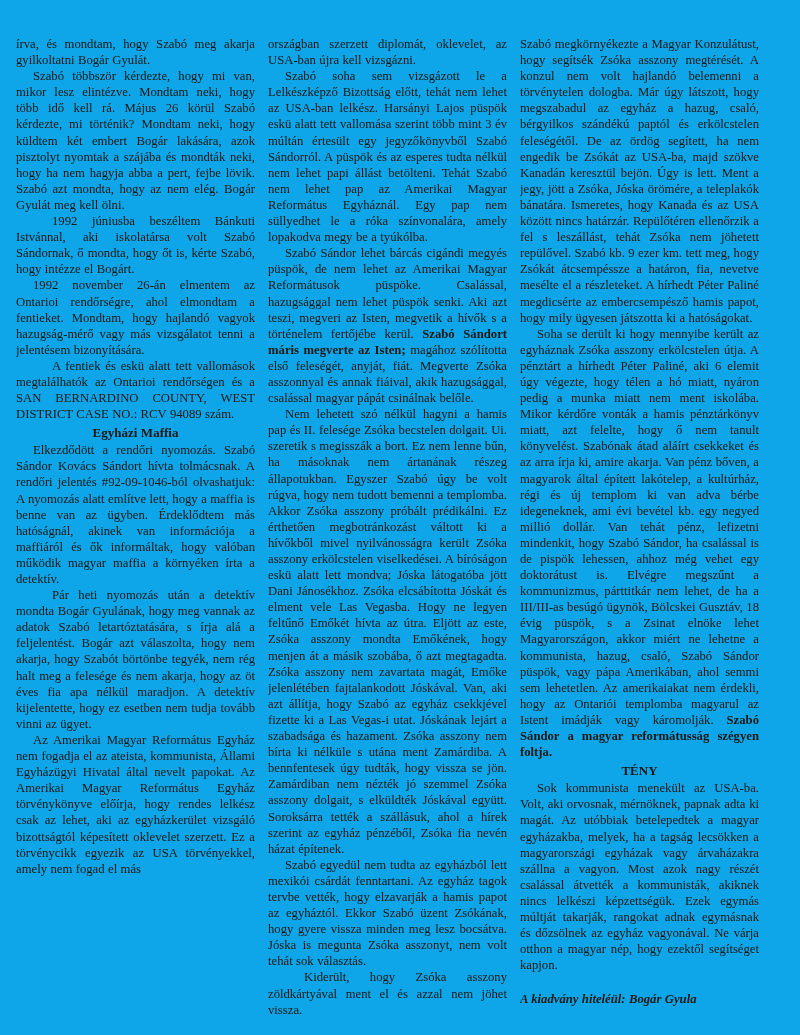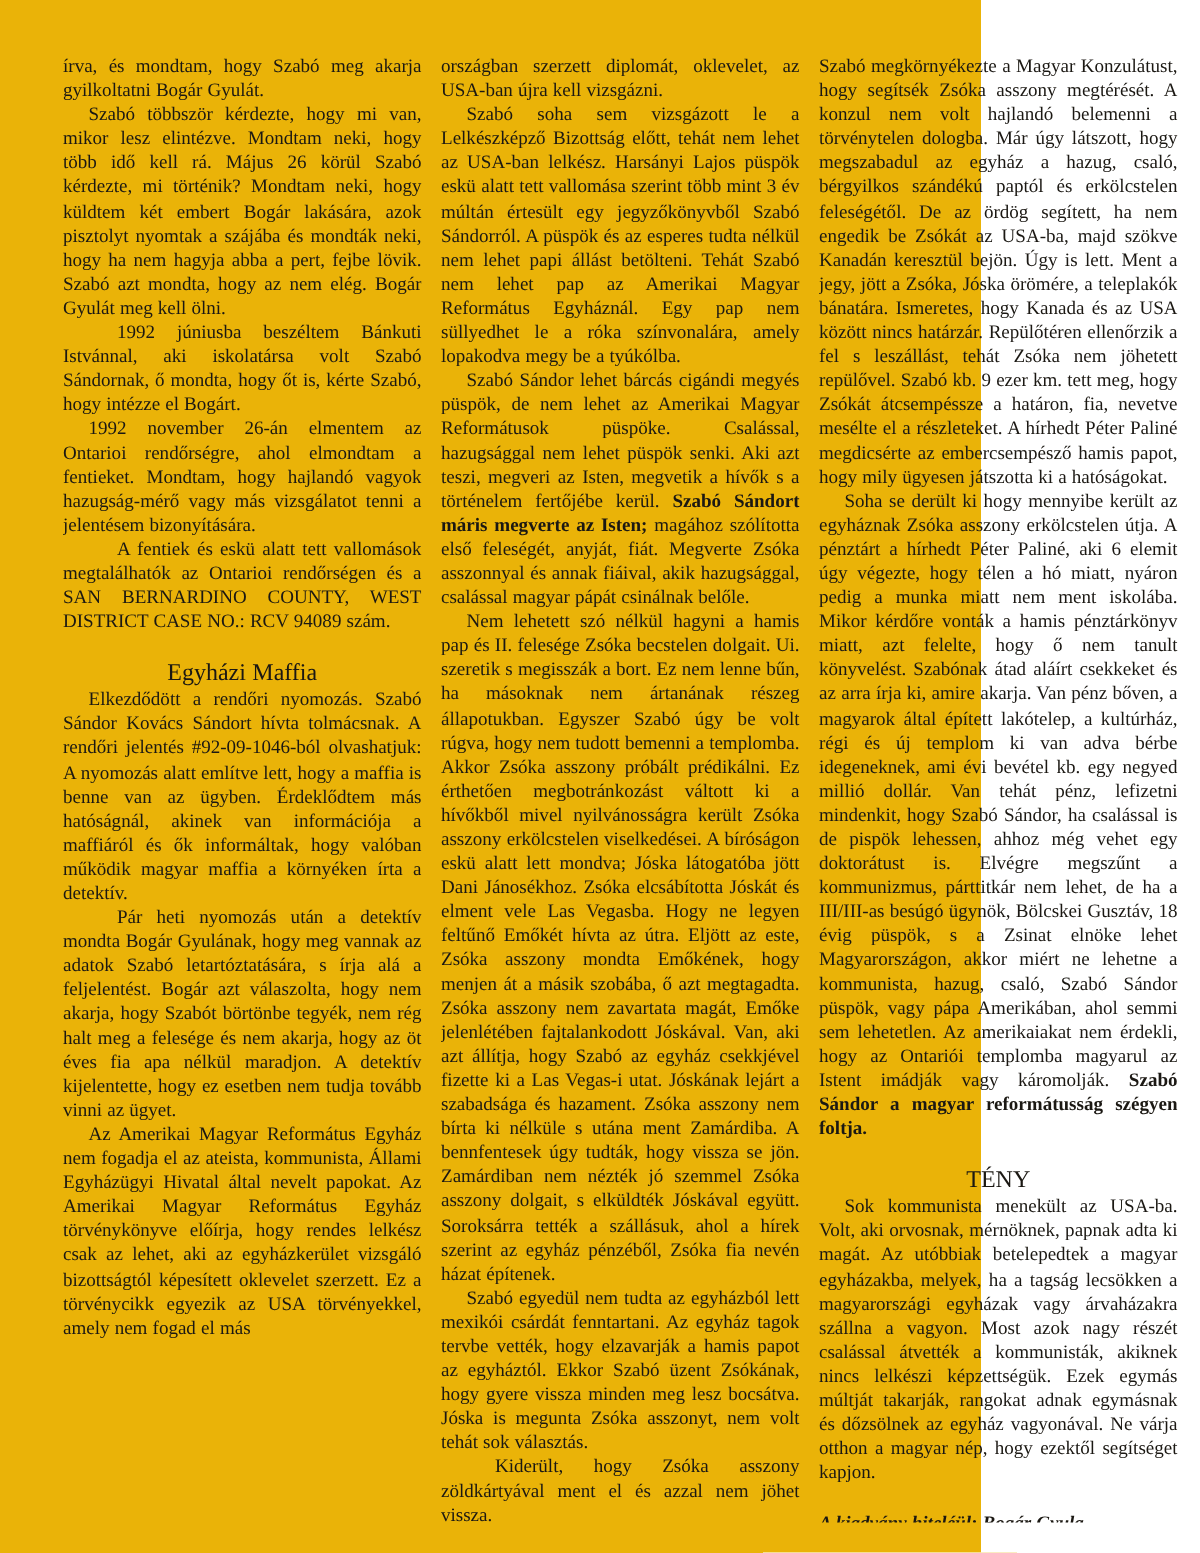--- a/index.html
+++ b/index.html
@@ -9,49 +9,49 @@
   }
   body {
     width: 800px;
     height: 1035px;
     overflow: hidden;
     font-family: "Liberation Serif", "DejaVu Serif", serif;
     color: #1b1813;
   }
   .page {
     box-sizing: border-box;
-    width: 654px;
+    width: 800px;
     height: 1035px;
-    padding: 36px 28px 20px 42px;
+    padding: 36px 28px 20px 16px;
     display: flex;
     gap: 13px;
-    background: #eab308;
+    background: #0ea5e9;
   }
   .col {
     width: 239px;
     flex: 0 0 239px;
     overflow: hidden;
     font-size: 12.7px;
     line-height: 16.1px;
     text-align: justify;
     hyphens: auto;
     -webkit-hyphens: auto;
     word-spacing: 0.02em;
   }
   .blk { margin: 0; }
   .blk.cont { text-indent: 0; }
   .blk.ind  { text-indent: 17px; }
   .blk.ind2 { text-indent: 36px; }
   .blk.heading {
     text-indent: 0;
     text-align: center;
-    font-weight: normal;
-    font-size: 16px;
+    font-weight: bold;
+    font-size: 13px;
     line-height: 17px;
-    margin: 18px 0 1px 0;
+    margin: 2px 0 1px 0;
   }
   .blk.sig {
     text-indent: 0;
     text-align: right;
     font-style: italic;
     padding-right: 10px;
   }
   .blk.credit {
     text-indent: 0;
     text-align: left;

